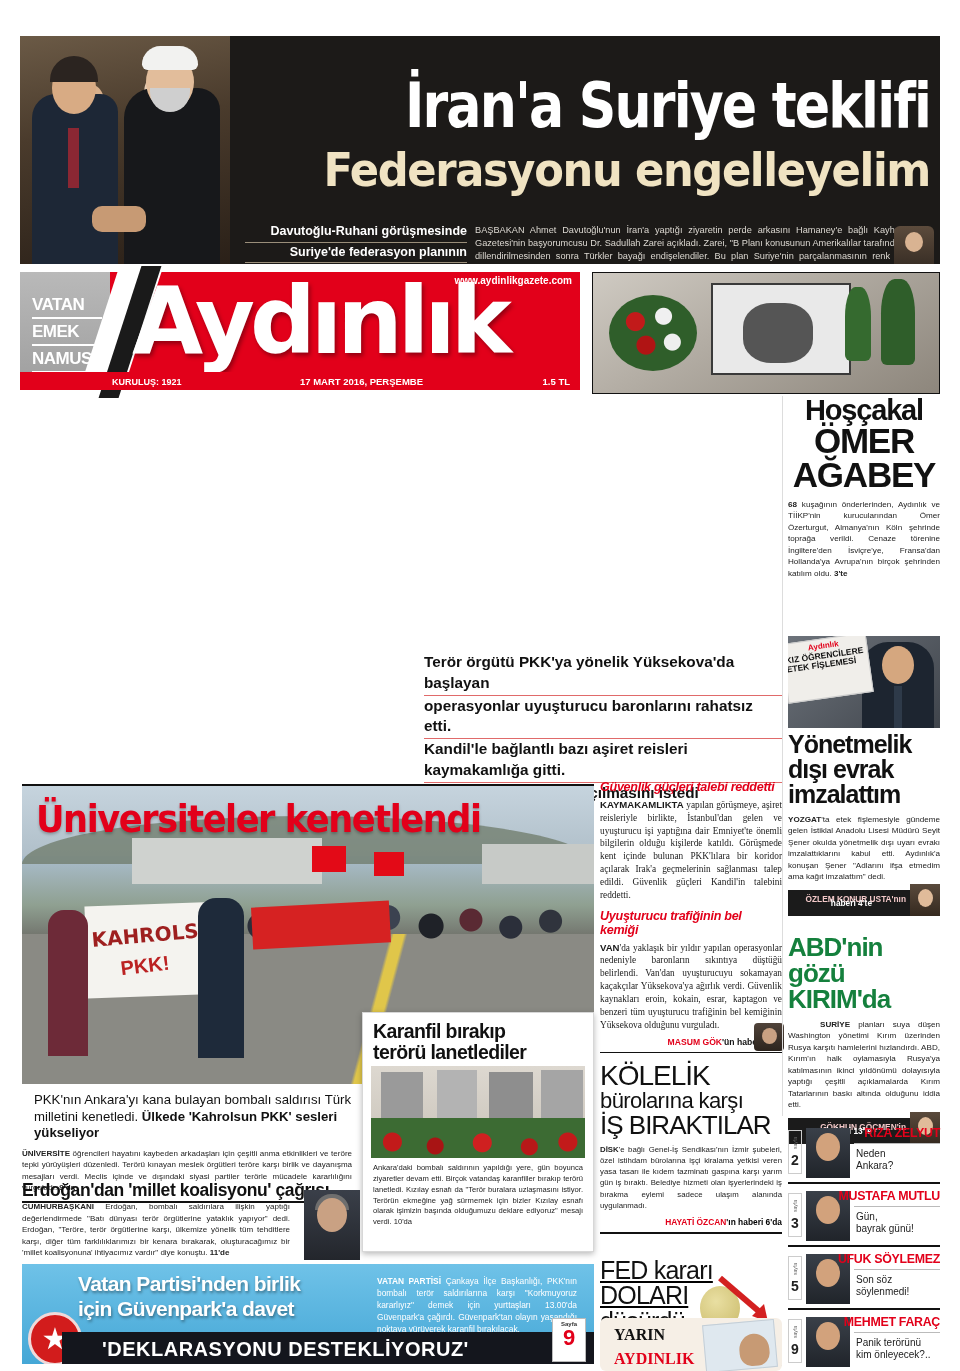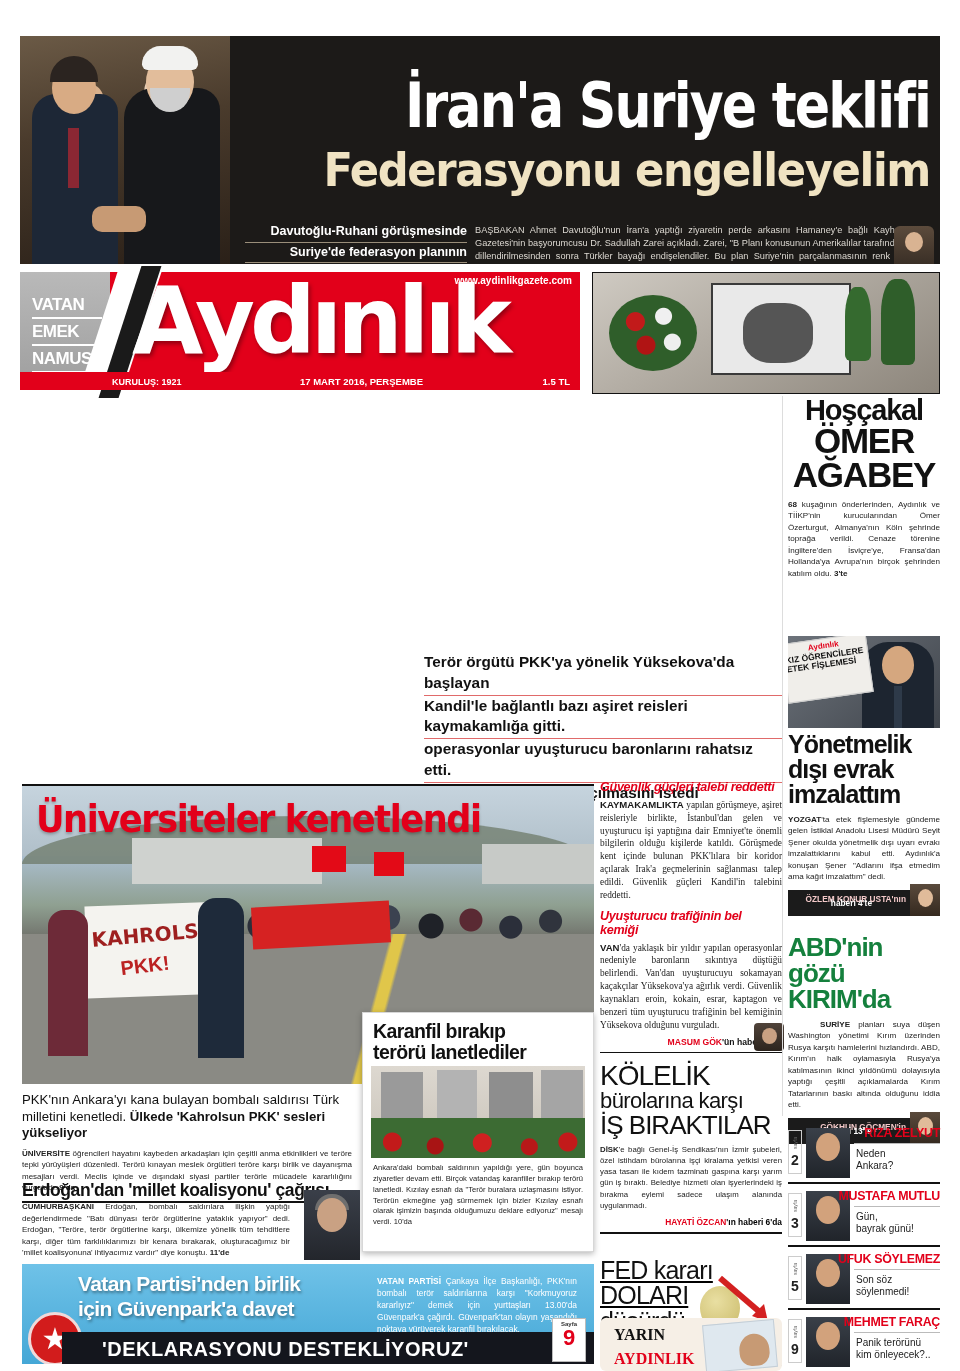--- a/index.html
+++ b/index.html
@@ -175,21 +175,21 @@
                 radial-gradient(circle at 30% 70%,#a81414 0 8px,transparent 9px),
                 radial-gradient(circle at 52% 62%,#cf2020 0 9px,transparent 10px),
                 radial-gradient(circle at 74% 72%,#b81818 0 8px,transparent 9px),
                 radial-gradient(circle at 92% 60%,#c21a1a 0 9px,transparent 10px), #3c6b33;}
   .karanfil p { margin:5px 10px 0; font-size:7.6px; line-height:1.42; color:#222; text-align:justify; }
 
   
   .undertext {
     position:absolute; left:22px; top:1092px; width:330px; border-bottom:2px solid #111; padding-bottom:7px;
   }
-  .undertext .lead { font-size:13.2px; line-height:1.25; color:#111; }
+  .undertext .lead { font-size:13.2px; line-height:1.25; color:#111;margin-left:12px; }
   .undertext .lead b { font-weight:800; }
   .undertext .body { margin-top:6px; font-size:8px; line-height:1.45; color:#222; text-align:justify; }
   .undertext .body b { font-weight:800; }
   .undertext .body .pg { font-weight:800; }
 
   
   .erdo { position:absolute; left:22px; top:1180px; width:330px; }
   .erdo h3 { font-size:17.5px; font-weight:600; color:#111; letter-spacing:-0.4px; }
   .erdo p { width:268px; font-size:8px; line-height:1.45; color:#222; text-align:justify; }
   .erdo p b { font-weight:800; }
@@ -363,22 +363,22 @@
 
   <div class="funeral">
     <div class="wreath"></div>
     <div class="frame"></div>
     <div class="plant"></div>
     <div class="plant2"></div>
   </div>
 
   <div class="mh-summary">
     <p>Terör örgütü PKK'ya yönelik Yüksekova'da başlayan</p>
+    <p>operasyonlar uyuşturucu baronlarını rahatsız etti.</p>
     <p>Kandil'le bağlantlı bazı aşiret reisleri kaymakamlığa gitti.</p>
-    <p>operasyonlar uyuşturucu baronlarını rahatsız etti.</p>
     <p class="last">PKK'lılara bir koridor açılmasını istedi</p>
   </div>
 
   <div class="uniphoto">
     <div class="sky"></div>
       <div class="hills"></div>
     <div class="bldg"></div>
       <div class="bldg2"></div>
     <div class="road"></div>
       <div class="lane"></div>

